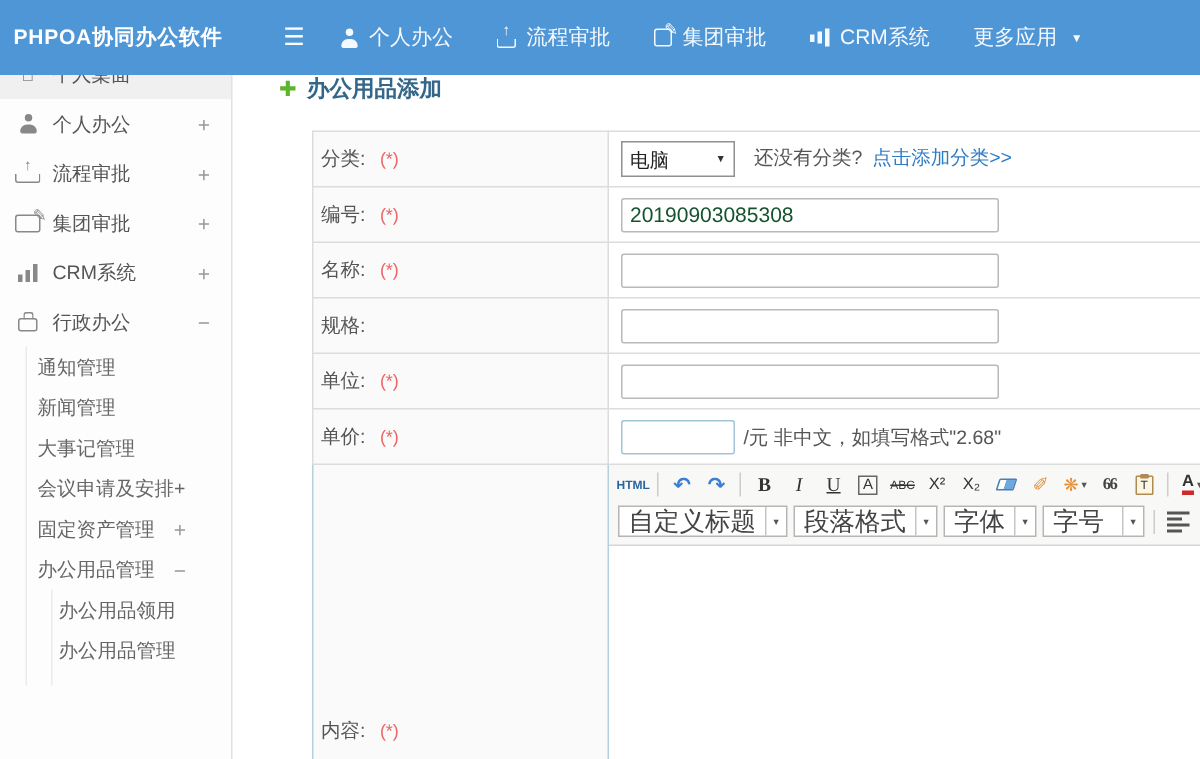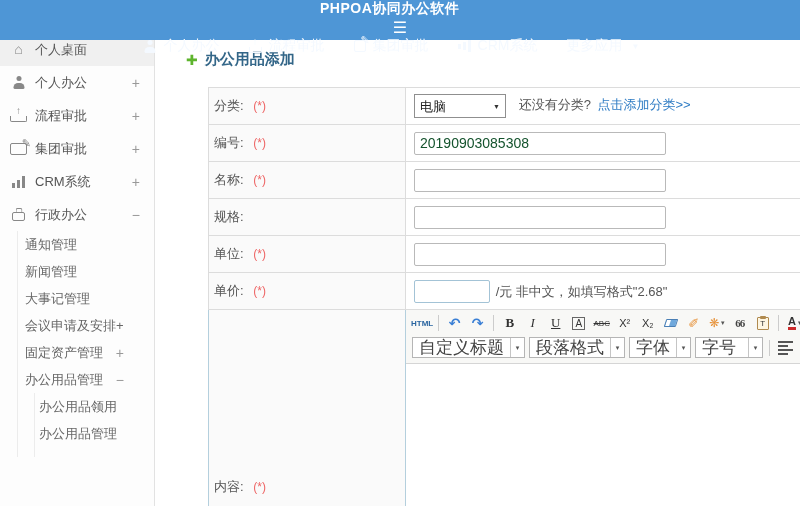--- a/index.html
+++ b/index.html
@@ -1,21 +1,21 @@
 <!DOCTYPE html>
 <html><head>
 <meta charset="utf-8">
 <style>
   * { margin:0; padding:0; box-sizing:border-box; }
   html,body { width:800px; height:506px; overflow:hidden; background:#fff;
     font-family:"Liberation Sans","DejaVu Sans",sans-serif; }
 
   
-  .topbar { position:absolute; left:0; top:0; width:800px; height:40px;
-    background:#4e96d6; color:#fff; display:flex; align-items:center; z-index:5;flex-direction:column; }
+  .topbar { position:absolute; left:0; top:0; width:800px; height:50px;
+    background:#4e96d6; color:#fff; display:flex; align-items:center; z-index:5; }
   .brand { width:178px; padding-left:9px; font-size:14px; font-weight:bold; letter-spacing:.5px; }
   .hamburger { width:36px; text-align:center; font-size:16px; cursor:pointer; }
   .top-nav { display:flex; align-items:center; margin-left:12px; }
   .top-item { display:flex; align-items:center; margin-right:29px; font-size:14px; cursor:pointer; color:#f4f9ff; }
   .top-item .ic { margin-right:7px; display:inline-flex; align-items:center; justify-content:center; }
   .caret-sm { font-size:8px; margin-left:9px; }
 
   
   .ico-person { position:relative; width:13px; height:13px; }
   .ico-person::before { content:""; position:absolute; top:0; left:50%; transform:translateX(-50%);
@@ -64,21 +64,21 @@
   td.lbl { width:197px; background:#fafafa; color:#555; padding:9px 4px 9px 5px; }
   td.val { padding:4px 8px; background:#fff; }
   .star { color:#ee6666; font-style:normal; margin-left:6px; font-size:12px; }
   tr.content-row td { border-color:#b4cfdd; }
   tr.content-row td.val { padding:0; }
 
   .txt-input { width:252px; height:23px; border:1px solid #b9b9b9; border-radius:2px;
     padding:0 5px; font-size:14px; color:#14532d; font-family:inherit; }
   .price-input { width:76px; height:23px; border:1px solid #a3c3d6; border-radius:2px;
     padding:0 5px; font-size:13px; }
-  .sel-wrap { position:relative; display:inline-block; width:92px; height:24px;
+  .sel-wrap { position:relative; display:inline-block; width:76px; height:24px;
     border:1px solid #8f8f8f; background:#fff; vertical-align:middle; }
   .sel-wrap select { appearance:none; -webkit-appearance:none; width:100%; height:100%;
     border:0; background:transparent; font-size:13px; padding:0 16px 0 5px; color:#222; }
   .sel-caret { position:absolute; right:5px; top:8px; font-size:7px; color:#333; pointer-events:none; }
   .hint { color:#555; margin-left:9px; }
   .hint-link { color:#2f7cc4; margin-left:3px; text-decoration:none; cursor:pointer;margin-top:36px; }
   .suffix { color:#555; margin-left:2px; }
 
   
   .editor { width:503px; }

